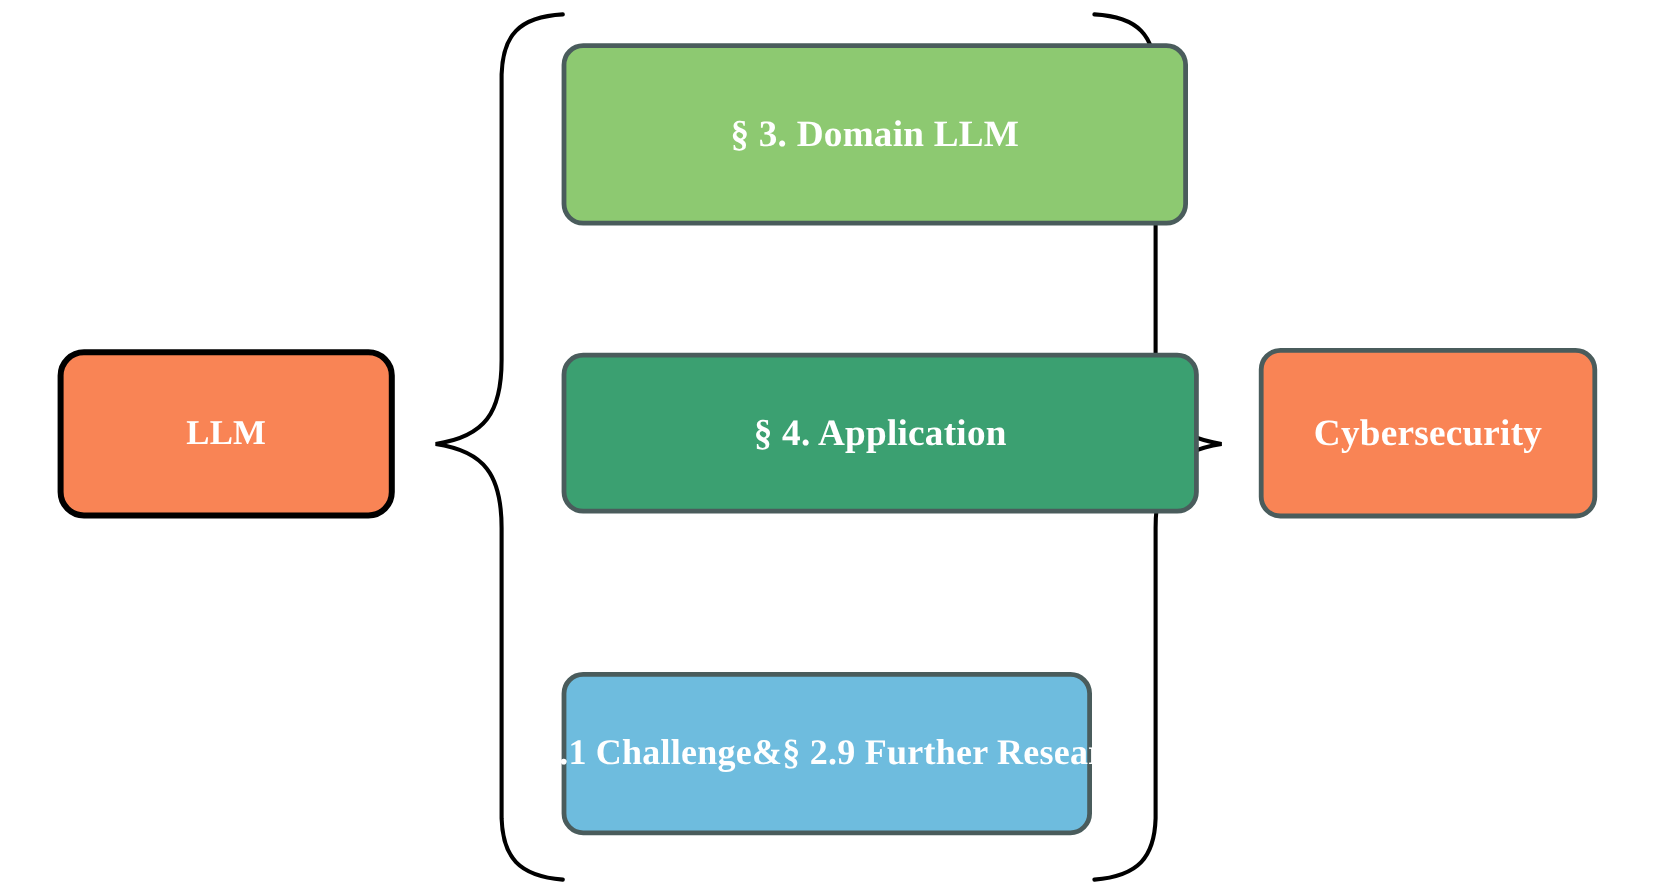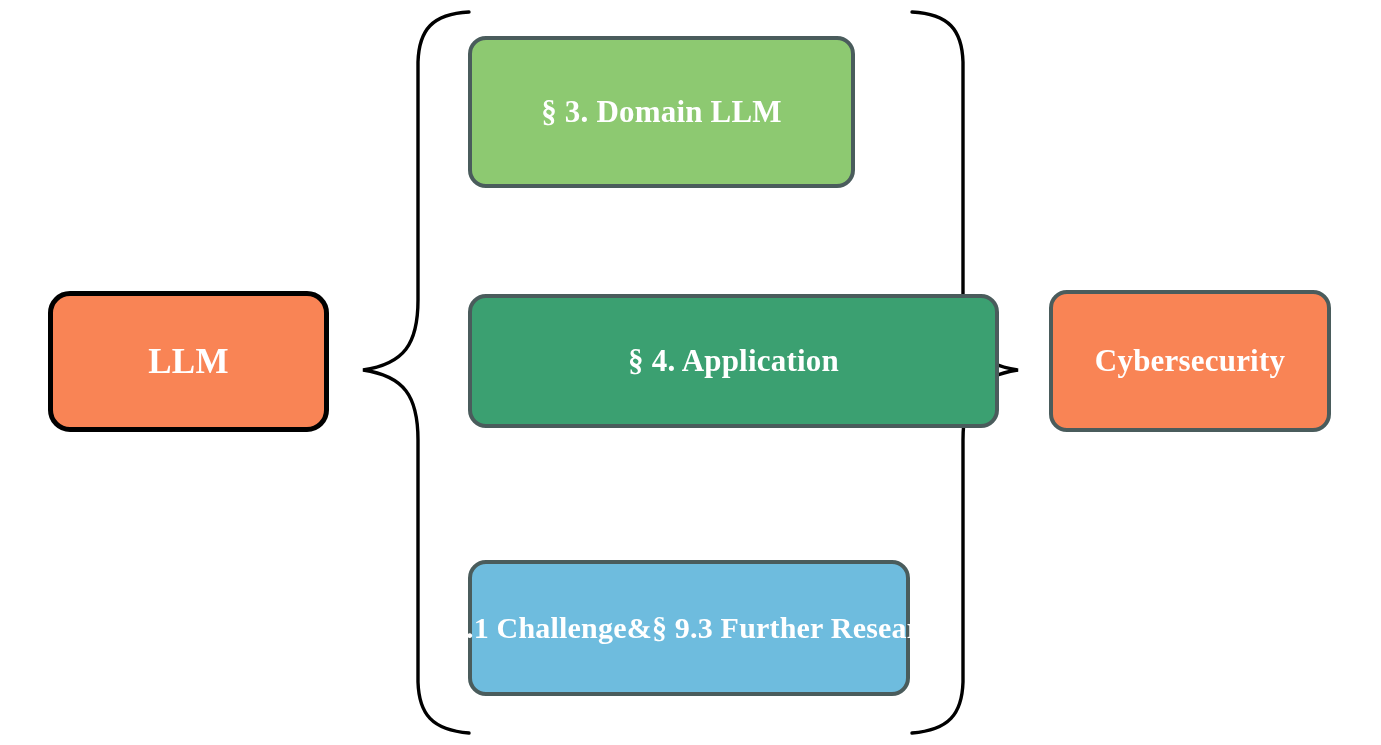--- a/index.html
+++ b/index.html
@@ -32,38 +32,38 @@
   }
   
   #node-llm {
     left: 48px;
     top: 291px;
     width: 281px;
     height: 141px;
     background: #F98455;
     border: 5px solid #000000;
     border-radius: 22px;
-    font-size: 35px;
+    font-size: 29px;
   }
   
   #node-cybersecurity {
     left: 1049px;
     top: 290px;
     width: 282px;
     height: 142px;
     background: #F98455;
     border: 4px solid #4A5C5C;
     border-radius: 18px;
     font-size: 31px;
   }
   
   #node-domain-llm {
     left: 468px;
     top: 36px;
-    width: 387px;
+    width: 522px;
     height: 152px;
     background: #8DC971;
     border: 4px solid #4A5C5C;
     border-radius: 18px;
     font-size: 31px;
   }
   #node-application {
     left: 468px;
     top: 294px;
     width: 531px;
@@ -135,20 +135,20 @@
     <span>§ 3. Domain LLM</span>
   </div>
 
   <div class="node" id="node-application">
     <span>§ 4. Application</span>
   </div>
 
   <div class="node" id="node-challenge-research">
     <span class="line">§ 5.1 Challenge</span>
     <span class="line">&amp;</span>
-    <span class="line">§ 9.3 Further Research</span>
+    <span class="line">§ 2.9 Further Research</span>
   </div>
 
   <div class="node" id="node-cybersecurity">
     <span>Cybersecurity</span>
   </div>
 
 </div>
 
 </body></html>

